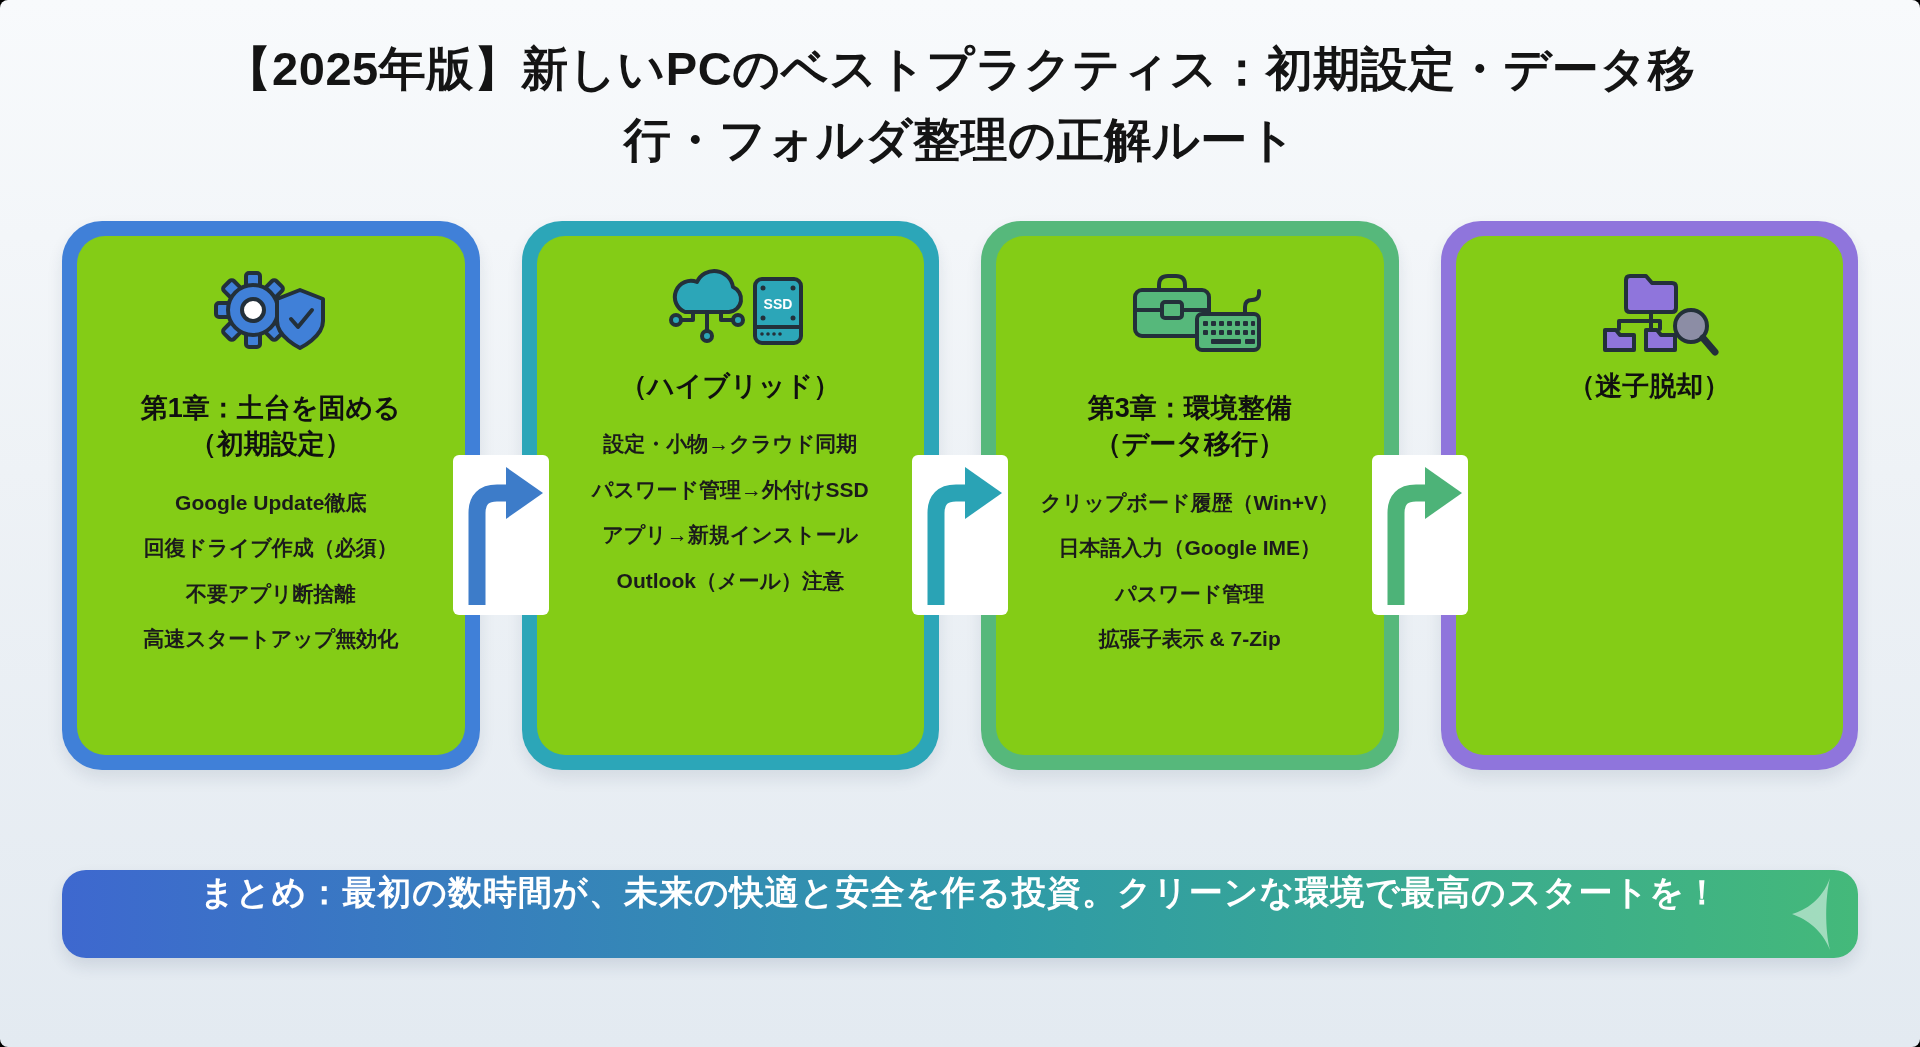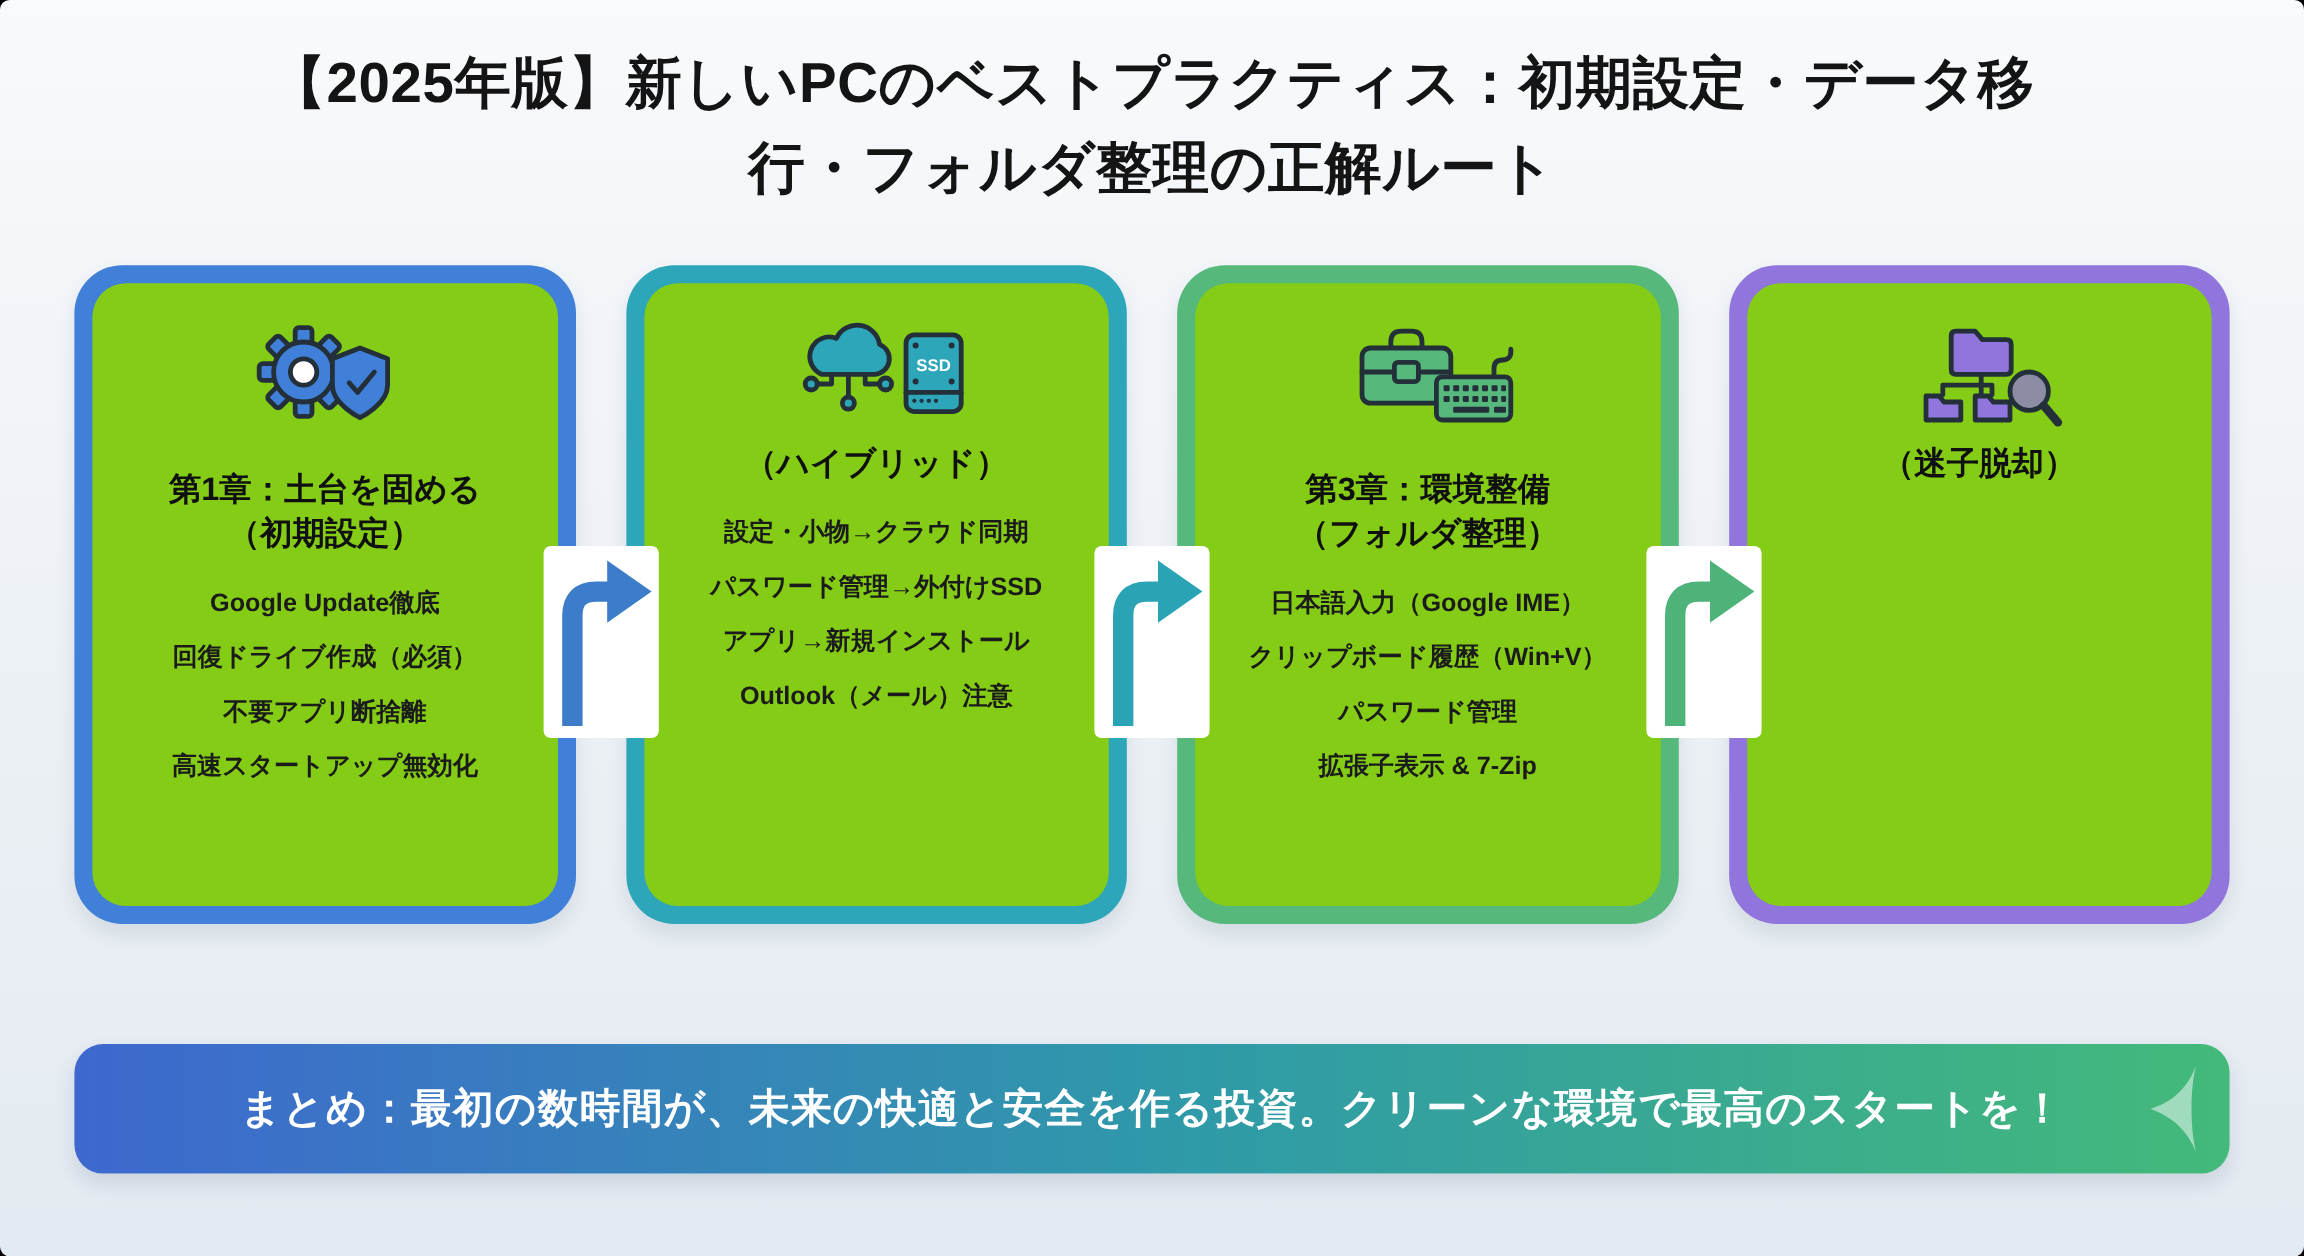--- a/index.html
+++ b/index.html
@@ -16,22 +16,22 @@
   .icon-box{height:108px;display:flex;align-items:center;justify-content:center;}
   .card-title,.card-subtitle{font-size:27px;font-weight:800;color:#101010;line-height:1.35;}
   .card-title{margin-top:22px;}
   .card-items{margin-top:25px;}
   .card-item{font-size:21px;font-weight:600;color:#1b1b1b;line-height:1.4;
         margin:0 auto 16px;max-width:338px;}
   .arrow-gap{width:42px;position:relative;}
   .arrow-mask{position:absolute;top:234px;left:50%;transform:translateX(-50%);
         width:96px;height:160px;background:#fff;border-radius:6px;z-index:3;
         display:flex;align-items:flex-start;justify-content:center;}
-  .summary-banner{margin:100px 62px 0;height:108px;border-radius:24px;position:relative;
-        display:flex;align-items:center;justify-content:center;color:#fff;
+  .summary-banner{margin:100px 62px 0;height:88px;border-radius:24px;position:relative;
+        display:flex;justify-content:center;color:#fff;
         font-size:34px;font-weight:800;letter-spacing:1px;
         box-shadow:0 8px 16px rgba(30,50,80,.12);}
   .banner-deco{position:absolute;right:26px;top:50%;transform:translateY(-50%);}
   .ico{display:block;}
   .ico .ln{stroke:#23303a;stroke-width:4;stroke-linecap:round;stroke-linejoin:round;fill:none;}
   .ico .fl{fill:var(--accent);stroke:#23303a;stroke-width:4;stroke-linejoin:round;}
   .ico .fl-lt{fill:var(--accent);fill-opacity:.72;stroke:#23303a;stroke-width:4;stroke-linejoin:round;}
   .ico .dk{fill:#23303a;}
 </style>
 </head>
@@ -154,24 +154,24 @@
                 <rect x="112" y="66" width="5" height="5" rx="1"></rect>
               <rect x="120" y="66" width="5" height="5" rx="1"></rect>
                 <rect x="128" y="66" width="5" height="5" rx="1"></rect>
               <rect x="136" y="66" width="4" height="5" rx="1"></rect>
               <rect x="96" y="75" width="30" height="5" rx="1"></rect>
               <rect x="130" y="75" width="10" height="5" rx="1"></rect>
             </g>
           </svg>
         </div>
         <div class="card-title">第3章：環境整備</div>
-        <div class="card-subtitle">（フォルダ整理）</div>
+        <div class="card-subtitle">（データ移行）</div>
         <div class="card-items">
+          <div class="card-item">クリップボード履歴（Win+V）</div>
           <div class="card-item">日本語入力（Google IME）</div>
-          <div class="card-item">クリップボード履歴（Win+V）</div>
           <div class="card-item">パスワード管理</div>
           <div class="card-item">拡張子表示 &amp; 7-Zip</div>
         </div>
       </div>
     </div>
 
     <div class="arrow-gap">
       <div class="arrow-mask" style="--accent: #4db378;">
         <svg width="88" height="152" viewBox="0 0 88 152">
           <path d="M20 150 V58 Q20 38 40 38 H50" stroke="var(--accent)" stroke-width="17" fill="none"></path>

